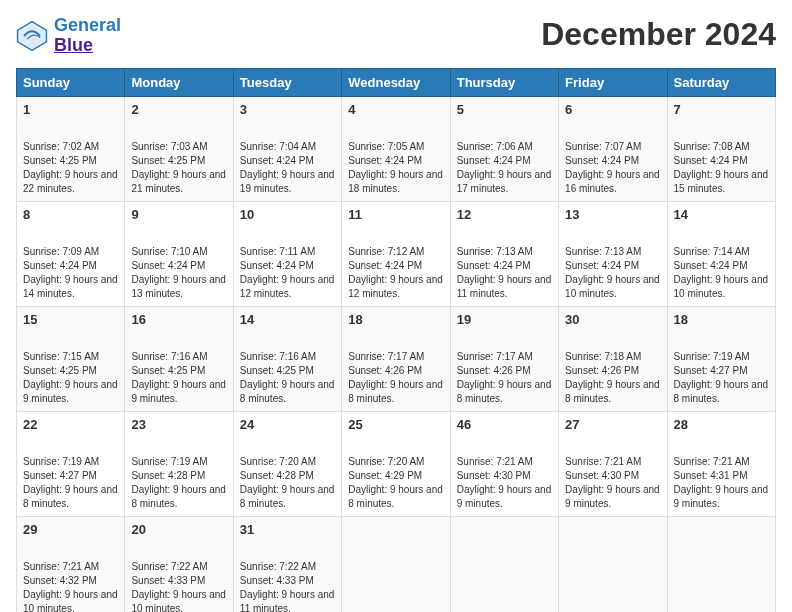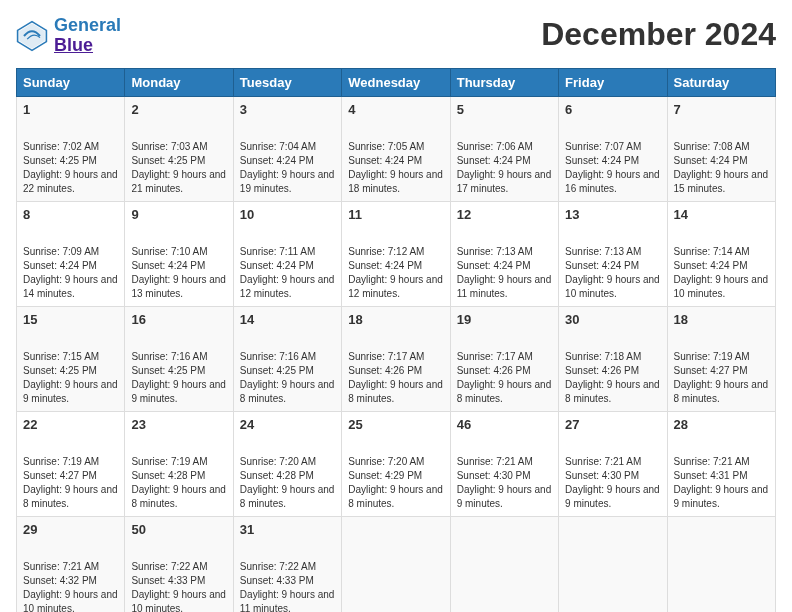--- a/index.html
+++ b/index.html
@@ -363,21 +363,21 @@
       <tr>
         <td>
         <div class="day-num">29</div>
         <div class="day-info">
           Sunrise: 7:21 AM<br>
           Sunset: 4:32 PM<br>
           Daylight: 9 hours and 10 minutes.
         </div>
       </td>
         <td>
-        <div class="day-num">50</div>
+        <div class="day-num">20</div>
         <div class="day-info">
           Sunrise: 7:22 AM<br>
           Sunset: 4:33 PM<br>
           Daylight: 9 hours and 10 minutes.
         </div>
       </td>
         <td>
         <div class="day-num">31</div>
         <div class="day-info">
           Sunrise: 7:22 AM<br>

